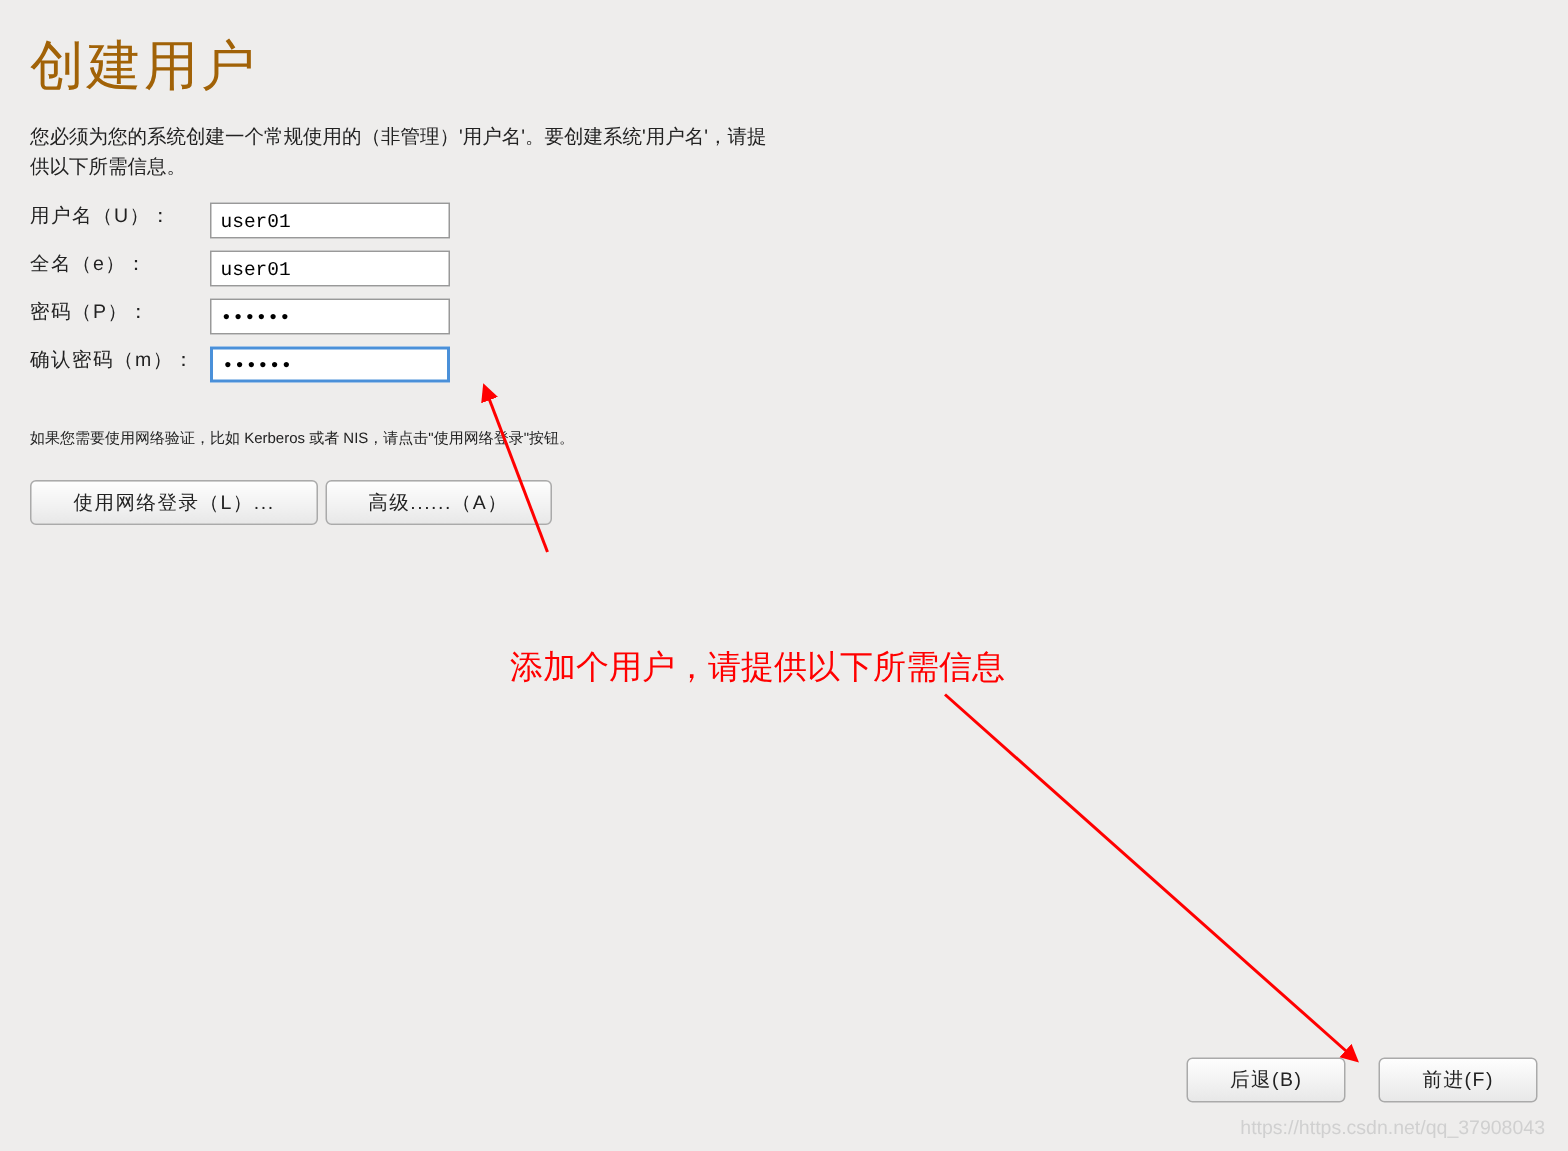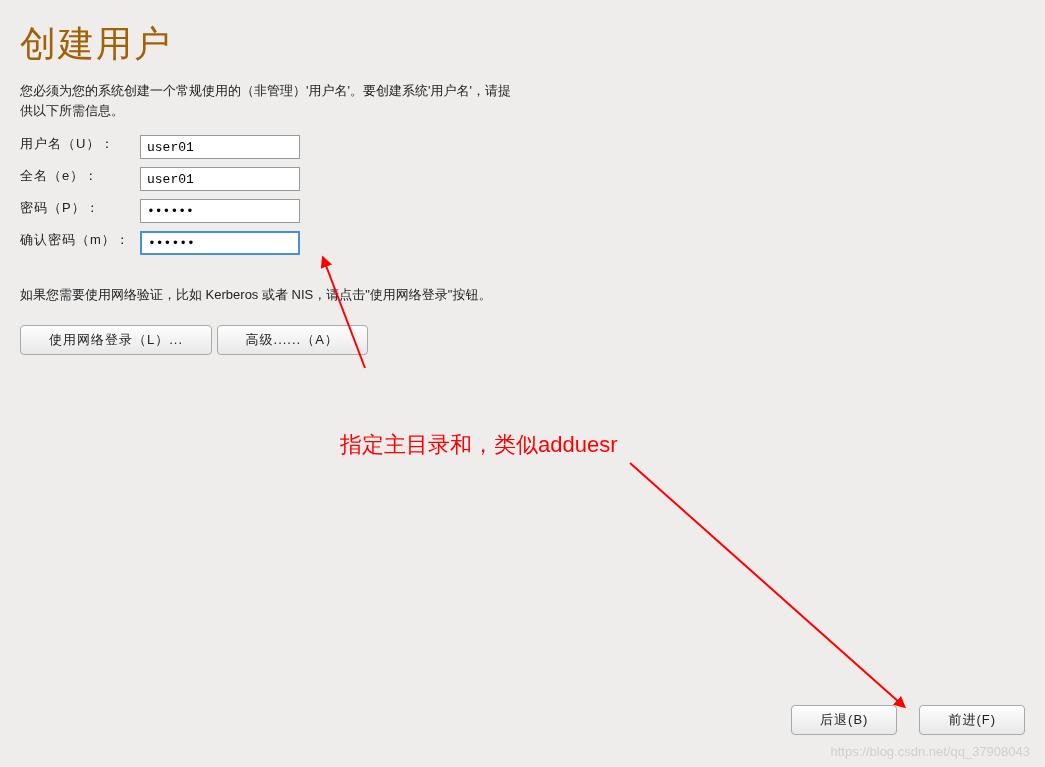--- a/index.html
+++ b/index.html
@@ -49,21 +49,21 @@
       border: 1px solid #999;
       background: #fff;
       padding: 2px 6px;
       font-size: 13px;
       font-family: Liberation Mono, monospace;
     }
     .form-input.focused {
       border: 2px solid #4a90d9;
     }
     .info-text {
-      font-size: 13px;
+      font-size: 10px;
       color: #222;
       margin-top: 30px;
       margin-bottom: 20px;
       max-width: 520px;
       line-height: 1.5;
     }
     .btn {
       background: linear-gradient(to bottom, #fefefe, #e8e8e8);
       border: 1px solid #aaa;
       border-radius: 4px;
@@ -134,33 +134,33 @@
   
   
   <button class="btn">高级......（A）</button>
 </div>
 
 <div class="footer-buttons">
   <button class="btn">后退(B)</button>
   <button class="btn">前进(F)</button>
 </div>
 
-<div class="annotation" style="left: 340px; top: 430px;">指定主目录和，类似adduesr</div>
+<div class="annotation" style="left: 340px; top: 430px;">添加个用户，请提供以下所需信息</div>
 
 <svg class="arrow" style="left: 310px; top: 248px;" width="70" height="130">
   <defs>
     <marker id="arrowhead1" markerWidth="10" markerHeight="10" refX="2" refY="3" orient="auto">
       <polygon points="0 0, 6 3, 0 6" fill="#ff0000"></polygon>
     </marker>
   </defs>
   <line x1="55" y1="120" x2="15" y2="15" stroke="#ff0000" stroke-width="2" marker-end="url(#arrowhead1)"></line>
 </svg>
 
 <svg class="arrow" style="left: 620px; top: 453px;" width="300" height="270">
   <defs>
     <marker id="arrowhead2" markerWidth="10" markerHeight="10" refX="2" refY="3" orient="auto">
       <polygon points="0 0, 6 3, 0 6" fill="#ff0000"></polygon>
     </marker>
   </defs>
   <line x1="10" y1="10" x2="280" y2="250" stroke="#ff0000" stroke-width="2" marker-end="url(#arrowhead2)"></line>
 </svg>
 
-<div class="watermark">https://blog.csdn.net/qq_37908043</div>
+<div class="watermark">https://https.csdn.net/qq_37908043</div>
 
 </body></html>

